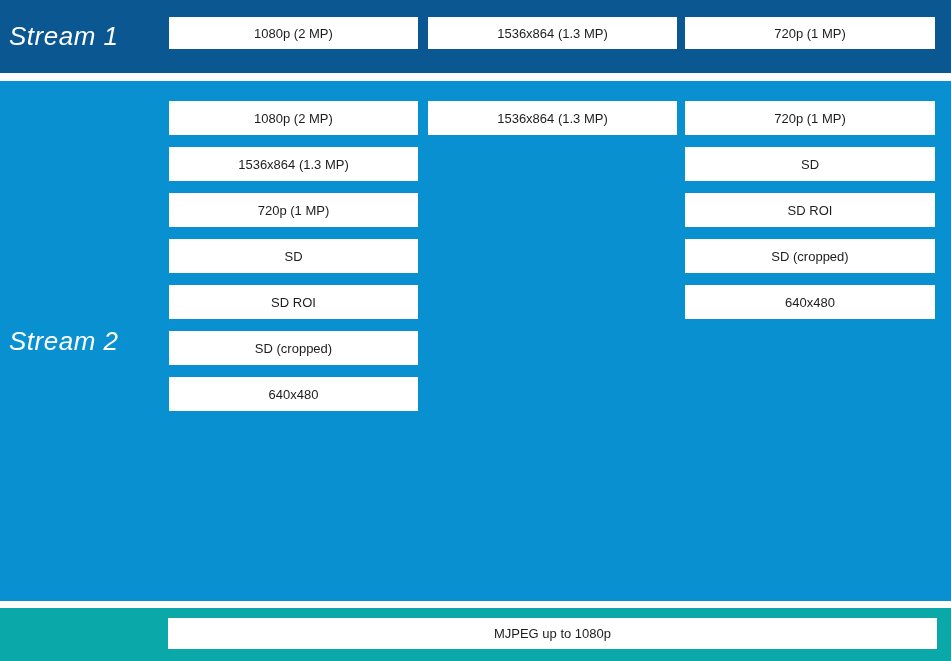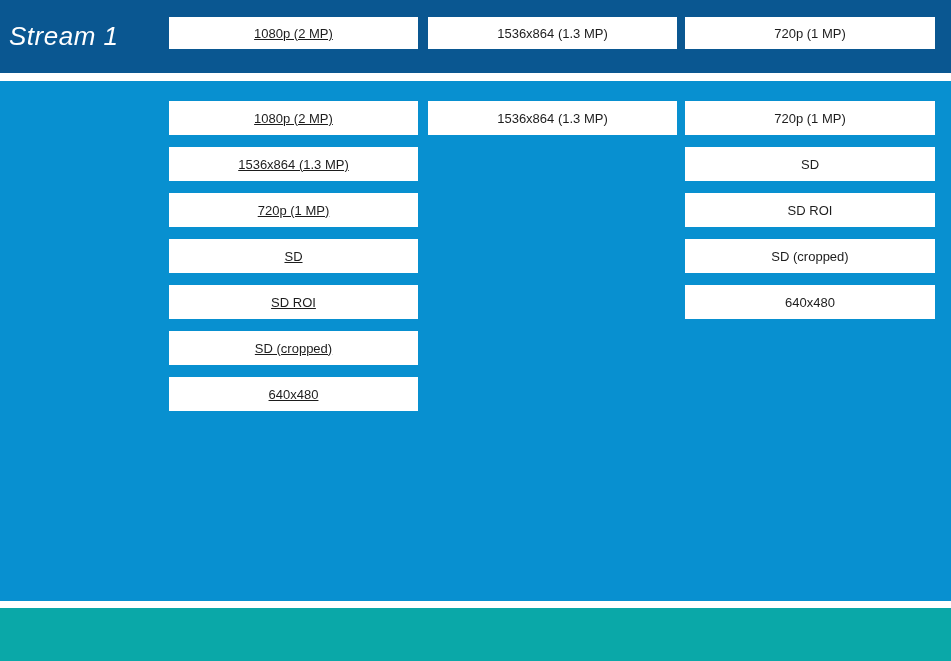--- a/index.html
+++ b/index.html
@@ -43,21 +43,21 @@
     background: #ffffff;
     display: flex;
     align-items: center;
     justify-content: center;
     font-size: 13px;
     color: #1d1d1d;
     white-space: nowrap;
   }
 
   
-  .col1 { left: 169px; width: 249px; text-decoration: underline; }
+  .col1 { left: 169px; width: 249px; }
   .col2 { left: 428px; width: 249px; }
   .col3 { left: 685px; width: 250px; }
 
   
   #band-stream1 .box { top: 17px; height: 32px; }
 
   
   #band-stream2 .box { height: 34px; }
   .r0 { top: 20px; }
   .r1 { top: 66px; }
@@ -76,34 +76,36 @@
 <div id="stage">
 
   <div class="band" id="band-stream1">
     <div class="stream-label">Stream 1</div>
     <div class="box col1">1080p (2 MP)</div>
     <div class="box col2">1536x864 (1.3 MP)</div>
     <div class="box col3">720p (1 MP)</div>
   </div>
 
   <div class="band" id="band-stream2">
+    <div class="stream-label">Stream 2</div>
 
     <div class="box col1 r0">1080p (2 MP)</div>
     <div class="box col1 r1">1536x864 (1.3 MP)</div>
     <div class="box col1 r2">720p (1 MP)</div>
     <div class="box col1 r3">SD</div>
     <div class="box col1 r4">SD ROI</div>
     <div class="box col1 r5">SD (cropped)</div>
     <div class="box col1 r6">640x480</div>
 
     <div class="box col2 r0">1536x864 (1.3 MP)</div>
 
     <div class="box col3 r0">720p (1 MP)</div>
     <div class="box col3 r1">SD</div>
     <div class="box col3 r2">SD ROI</div>
     <div class="box col3 r3">SD (cropped)</div>
     <div class="box col3 r4">640x480</div>
   </div>
 
   <div class="band" id="band-stream3">
+    <div class="box">MJPEG up to 1080p</div>
   </div>
 
 </div>
 
 </body></html>

